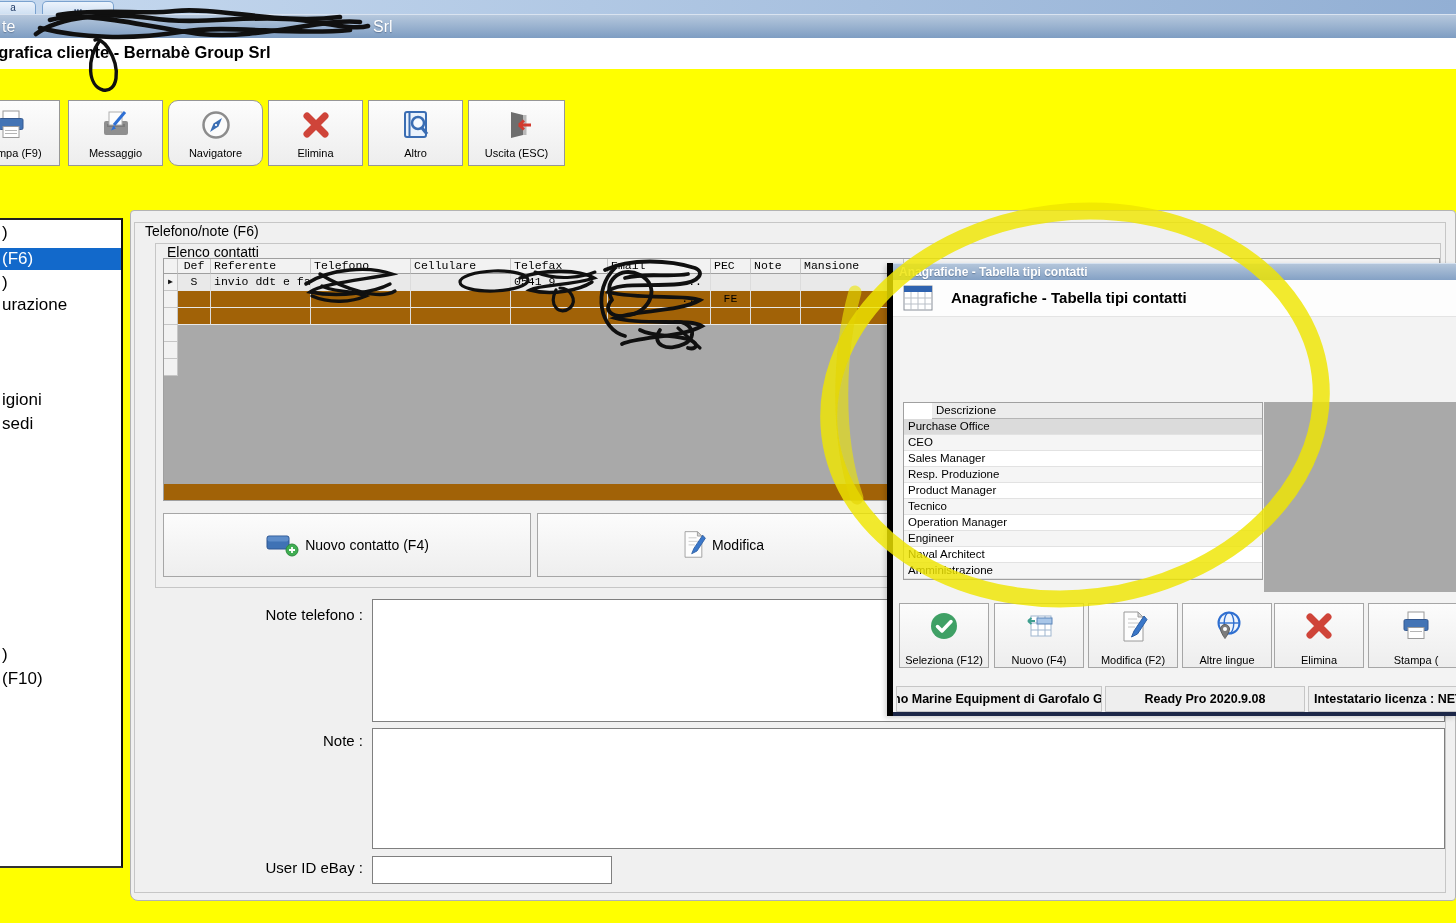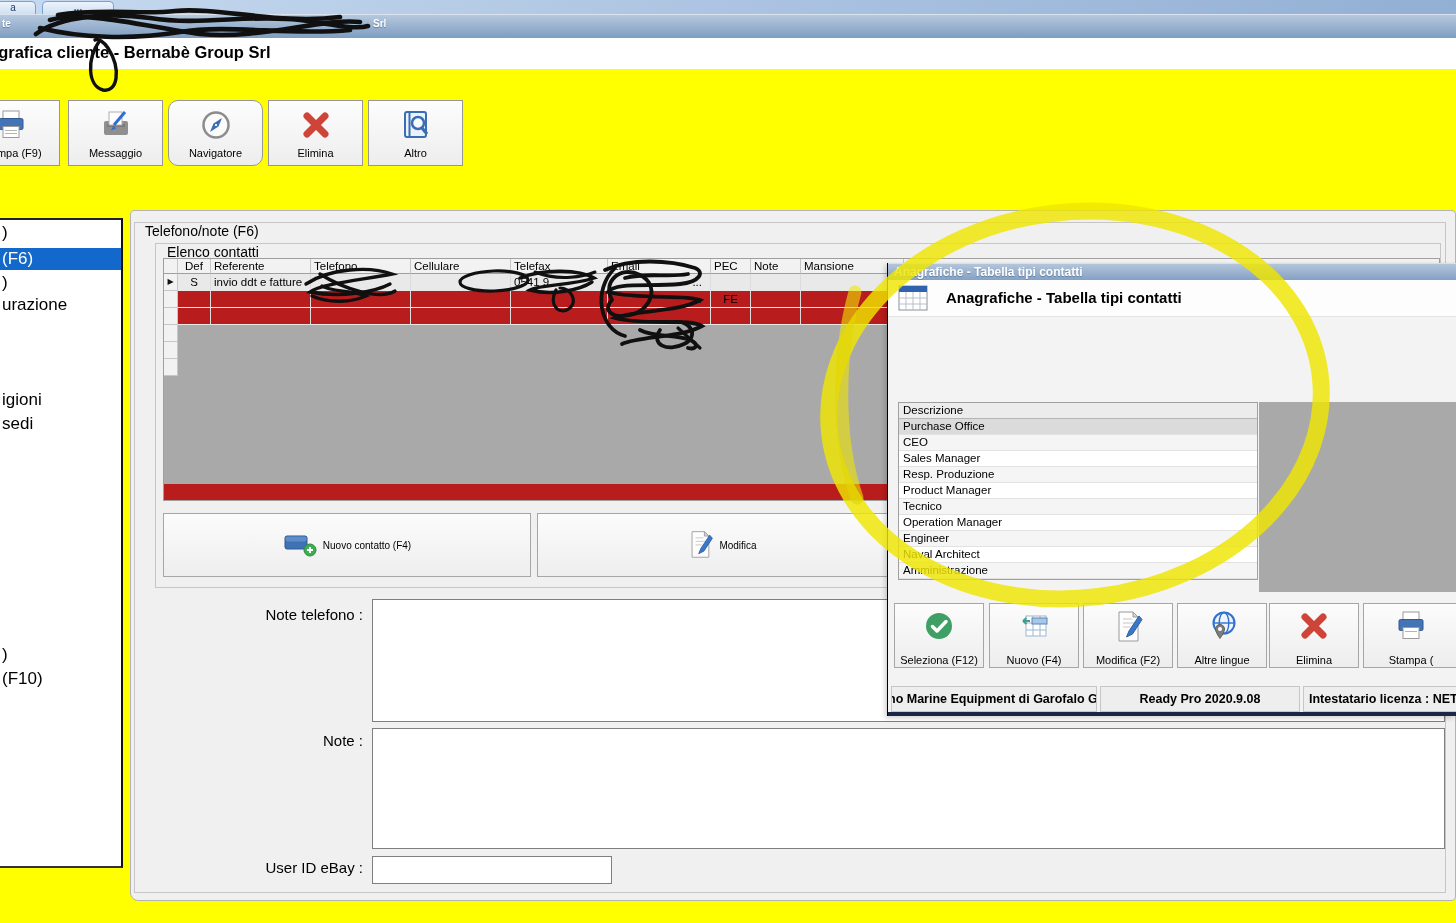--- a/index.html
+++ b/index.html
@@ -9,21 +9,21 @@
   .abs { position:absolute; }
 
   
   .tabstrip { left:0; top:0; width:1456px; height:14px;
     background:linear-gradient(to right,#c6d9ef,#92afd4); }
   .tab { position:absolute; top:1px; height:13px; border:1px solid #7aa2cf; border-bottom:none;
     border-radius:5px 5px 0 0; background:linear-gradient(#ecf3fc,#cfe0f2);
     font-size:10px; line-height:12px; text-align:center; color:#223c66; }
   .mdi-bar { left:0; top:14px; width:1456px; height:24px;
     background:linear-gradient(#b6c8dd,#7e9dc2); border-top:1px solid #d9e3f0; }
-  .mdi-txt { position:absolute; top:3px; font-weight:bold; font-size:10px; color:#fff;
+  .mdi-txt { position:absolute; top:3px; font-weight:normal; font-size:16px; color:#fff;
     text-shadow:0 1px 1px rgba(40,60,90,.45); }
   .caption-band { left:0; top:38px; width:1456px; height:31px; background:#fff; }
   .caption-title { position:absolute; left:-33px; top:5px; font-weight:bold; font-size:16.5px; white-space:nowrap; }
 
   
   .tbtn { position:absolute; top:100px; height:66px; background:linear-gradient(#fdfdfd,#ededed);
     border:1px solid #979797; display:flex; flex-direction:column; align-items:center;
     justify-content:flex-end; padding-bottom:5px; }
   .tbtn .ico { position:absolute; top:7px; left:50%; transform:translateX(-50%); }
   .tbtn .lbl { font-size:11px; line-height:13px; white-space:nowrap; }
@@ -35,59 +35,59 @@
   .side-sel { position:absolute; left:0; width:121px; height:22px; background:#1269cb; color:#fff;
     font-size:17px; line-height:22px; padding-left:2px; }
 
   
   .main-panel { left:130px; top:210px; width:1326px; height:691px; background:#f0f0f0;
     border:1px solid #b3b3b3; border-radius:4px 4px 4px 8px; }
   .gbox { position:absolute; border:1px solid #c6c6c6; }
   .gbox-lbl { position:absolute; background:#f0f0f0; padding:0 4px; font-size:14px; line-height:16px; white-space:nowrap;margin-top:10px; }
 
   
-  .tbl { left:163px; top:258px; width:1277px; height:243px; border:1px solid #9f9f9f; background:#b91c1c; }
+  .tbl { left:163px; top:258px; width:1277px; height:243px; border:1px solid #9f9f9f; background:#a16207;font-family:Liberation Mono, monospace; }
   .trow { display:flex; }
   .th { background:#f2f2f2; border-right:1px solid #c6c6c6; border-bottom:1px solid #9f9f9f;
     font-size:11.5px; line-height:14px; height:15px; padding-left:3px; white-space:nowrap; overflow:hidden; }
   .td { border-right:1px solid #dcdcdc; border-bottom:1px solid #e8e8e8; font-size:11.5px;
     line-height:16px; height:17px; padding-left:3px; white-space:nowrap; overflow:hidden; }
   .cur .td { background:#e9e9e9; }
   .tsel { width:14px; background:#f2f2f2; border-right:1px solid #c6c6c6; border-bottom:1px solid #c6c6c6; }
   .c-sel{width:14px;flex:none}.c-def{width:33px;flex:none;text-align:center;padding-left:0}
   .c-ref{width:100px;flex:none}.c-tel{width:100px;flex:none}.c-cel{width:100px;flex:none}
   .c-fax{width:97px;flex:none}.c-em{width:103px;flex:none;text-align:right;padding-right:8px}
   .c-pec{width:40px;flex:none;text-align:center;padding-left:0}.c-note{width:50px;flex:none}
   .c-man{width:103px;flex:none}.c-rest{flex:1;border-right:none}
   .tfill { position:relative; height:159px; background:#a9a9a9; }
   .tfill .selcol { position:absolute; left:0; top:0; width:14px; height:51px; background:#f2f2f2; }
   .tfill .selcol div { height:17px; border-bottom:1px solid #c6c6c6; border-right:1px solid #c6c6c6; }
 
   .bigbtn { position:absolute; top:513px; height:64px; background:linear-gradient(#fcfcfc,#eeeeee);
     border:1px solid #a6a6a6; display:flex; align-items:center; justify-content:center; gap:4px;
-    font-size:10px; }
+    font-size:14px; }
 
   .fld-lbl { position:absolute; left:180px; width:183px; text-align:right; font-size:15px; line-height:18px; }
   .txtarea { position:absolute; background:#fff; border:1px solid #7f7f7f; resize:none;
     font-family:"Liberation Sans",sans-serif; font-size:12px; padding:3px; outline:none; }
 
   
   .dialog { left:887px; top:263px; width:569px; height:453px; background:#f3f3f3;
-    border-left:1px solid #000000; box-shadow:-2px 2px 5px rgba(0,0,0,.18); }
+    border-left:6px solid #000000; box-shadow:-2px 2px 5px rgba(0,0,0,.18); }
   .dlg-titlebar { position:absolute; left:0; top:0; width:569px; height:17px;
     background:linear-gradient(#b3c5da,#84a1c5); border-top:1px solid #d5e1ef;
     color:#fff; font-weight:bold; font-size:12px; line-height:17px; padding-left:6px;
     text-shadow:0 1px 1px rgba(40,60,90,.4); }
   .dlg-header { position:absolute; left:0; top:17px; width:569px; height:37px; background:#fdfdfd;
     border-bottom:1px solid #e4e4e4; }
   .dlg-header .ttl { position:absolute; left:58px; top:9px; font-weight:bold; font-size:15px; }
   .dlist { position:absolute; left:10px; top:139px; width:360px; background:#fff;
     border:1px solid #a0a0a0; display:flex; flex-direction:column; }
   .dlh { height:16px; background:#ececec; border-bottom:1px solid #b5b5b5; font-size:11.5px;
-    line-height:15px; padding-left:4px; }
+    line-height:15px; padding-left:4px;margin-left:28px; }
   .lrow { height:16px; font-size:11.5px; line-height:15px; padding-left:4px; border-bottom:1px solid #e2e2e2; }
   .lrow:nth-child(odd) { background:#f5f5f5; }
   .lrow.sel { background:#dbdbdb; }
   .dgray { position:absolute; left:371px; top:139px; width:198px; height:190px; background:#a9a9a9; }
   .dlg-btn { position:absolute; top:340px; width:90px; height:65px; background:linear-gradient(#fcfcfc,#ededed);
     border:1px solid #a6a6a6; display:flex; flex-direction:column; align-items:center;
     justify-content:flex-end; padding-bottom:0; }
   .dlg-btn .lbl { font-size:11px; line-height:13px; white-space:nowrap; }
   .dlg-btn .ico { position:absolute; top:5px; left:50%; transform:translateX(-50%); }
   .sbar-p { position:absolute; top:423px; height:26px; background:#eeeeee; border:1px solid #c6c6c6;
@@ -157,20 +157,29 @@
   </div>
   <div class="tbtn" style="left:368px;width:95px;">
     <span class="ico">
       <svg width="34" height="34" viewBox="0 0 34 34">
         <rect x="6" y="4" width="21" height="25" rx="2" fill="#eaf2fc" stroke="#3a6db3" stroke-width="2"></rect>
         <line x1="10.5" y1="4" x2="10.5" y2="29" stroke="#3a6db3" stroke-width="2"></line>
         <circle cx="19" cy="15" r="6" fill="#f6faff" stroke="#3a6db3" stroke-width="2.5"></circle>
         <line x1="23" y1="20" x2="28" y2="26" stroke="#3a6db3" stroke-width="3.2"></line>
       </svg></span>
     <span class="lbl">Altro</span>
+  </div>
+  <div class="tbtn" style="left:468px;width:97px;">
+    <span class="ico">
+      <svg width="34" height="34" viewBox="0 0 34 34">
+        <path d="M11,4 L23,7 V27 L11,30 Z" fill="#6e6e6e"></path>
+        <path d="M23,7 h3.5 v20 H23" fill="#b9b9b9"></path>
+        <path d="M31,17 H19 M19,17 l5,-4.5 M19,17 l5,4.5" stroke="#d23b2f" stroke-width="3" fill="none"></path>
+      </svg></span>
+    <span class="lbl">Uscita (ESC)</span>
   </div>
 
   <div class="abs sidebar">
     <div class="side-item" style="top:3px;">)</div>
     <div class="side-sel" style="top:28px;">(F6)</div>
     <div class="side-item" style="top:53px;">)</div>
     <div class="side-item" style="top:75px;">urazione</div>
     <div class="side-item" style="top:170px;">igioni</div>
     <div class="side-item" style="top:194px;">sedi</div>
     <div class="side-item" style="top:425px;">)</div>

